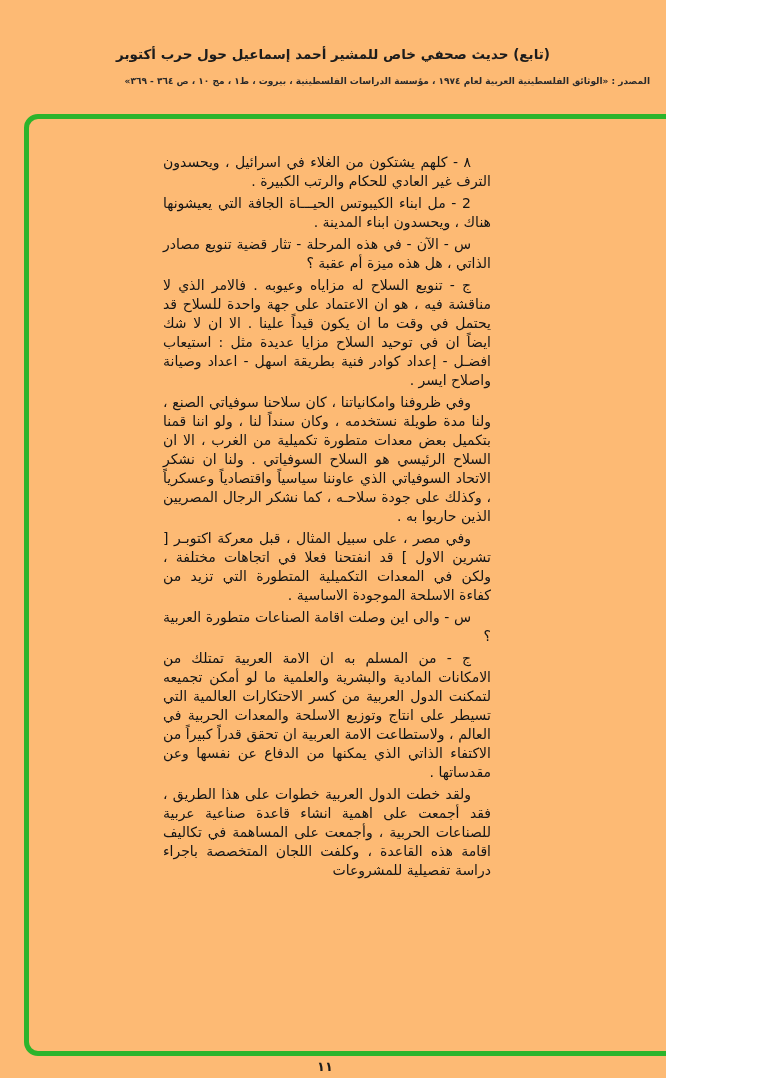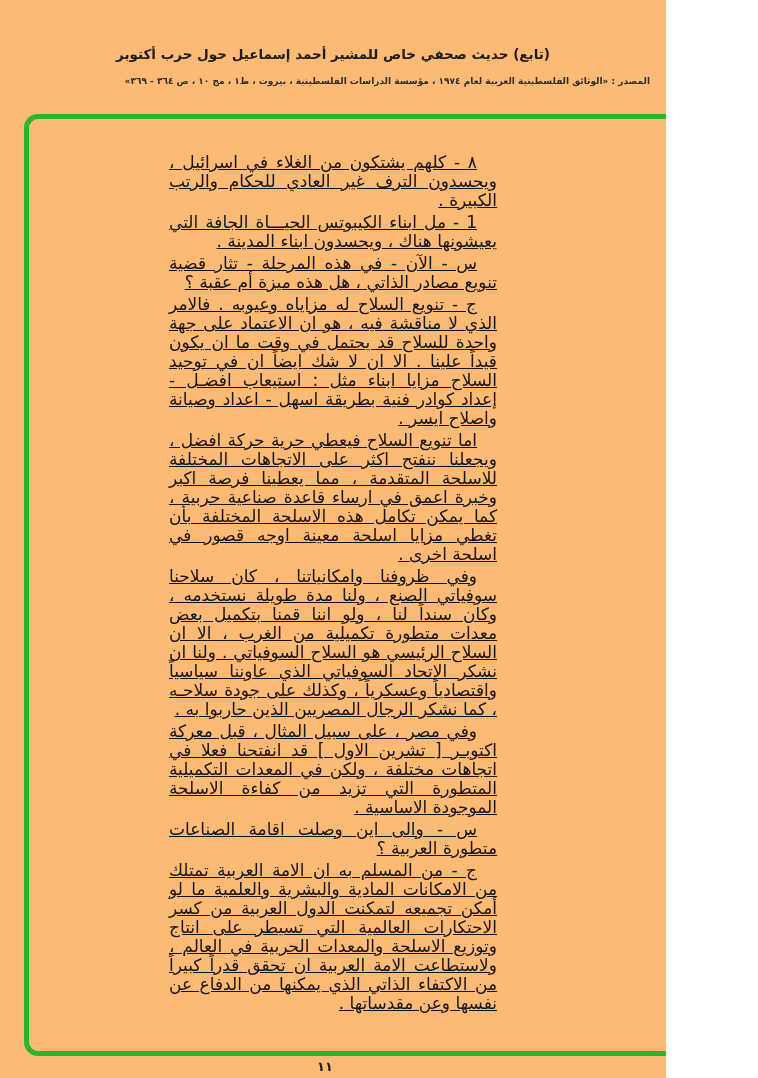--- a/index.html
+++ b/index.html
@@ -40,29 +40,28 @@
     top: 114px;
     width: 702px;
     height: 942px;
     border: 5px solid #2cb42c;
     border-radius: 14px;
     box-sizing: border-box;
     background: transparent;
   }
   .text-column {
     position: absolute;
-    left: 140px;
+    left: 134px;
     top: 34px;
     width: 328px;
     direction: rtl;
     text-align: justify;
-    font-size: 17px;
+    font-size: 14px;
     line-height: 19px;
     color: #141414;
-    text-decoration: underline;
   }
   .text-column p {
     margin: 0 0 3px 0;
     text-indent: 20px;
   }
   .page-number {
     position: absolute;
     left: 0;
     right: 16px;
     bottom: 4px;
@@ -79,26 +78,26 @@
 
   <div class="header">
     <div class="header-title">(تابع) حديث صحفي خاص للمشير أحمد إسماعيل حول حرب أكتوبر</div>
   </div>
 
   <div class="source-line">المصدر :  «الوثائق الفلسطينية العربية لعام ١٩٧٤ ، مؤسسة الدراسات الفلسطينية ، بيروت ، ط١ ، مج ١٠ ، ص ٣٦٤ - ٣٦٩»</div>
 
   <div class="green-frame">
     <div class="text-column">
       <p>٨ - كلهم يشتكون من الغلاء في اسرائيل ، ويحسدون الترف غير العادي للحكام والرتب الكبيرة .</p>
-      <p>1 - مل ابناء الكيبوتس الحيـــاة الجافة التي يعيشونها هناك ، ويحسدون ابناء المدينة .</p>
+      <p>2 - مل ابناء الكيبوتس الحيـــاة الجافة التي يعيشونها هناك ، ويحسدون ابناء المدينة .</p>
       <p>س - الآن - في هذه المرحلة - تثار قضية تنويع مصادر الذاتي ، هل هذه ميزة أم عقبة ؟</p>
-      <p>ج - تنويع السلاح له مزاياه وعيوبه . فالامر الذي لا مناقشة فيه ، هو ان الاعتماد على جهة واحدة للسلاح قد يحتمل في وقت ما ان يكون قيداً علينا . الا ان لا شك ايضاً ان في توحيد السلاح مزايا ابناء مثل : استيعاب افضـل - إعداد كوادر فنية بطريقة اسهل - اعداد وصيانة واصلاح ايسر .</p>
-      <p>اما تنويع السلاح فيعطي حرية حركة افضل ، ويجعلنا ننفتح اكثر على الاتجاهات المختلفة للاسلحة المتقدمة ، مما يعطينا فرصة اكبر وخبرة اعمق في ارساء قاعدة صناعية حربية ، كما يمكن تكامل هذه الاسلحة المختلفة بأن تغطي مزايا اسلحة معينة اوجه قصور في اسلحة اخرى .</p>
+      <p>ج - تنويع السلاح له مزاياه وعيوبه . فالامر الذي لا مناقشة فيه ، هو ان الاعتماد على جهة واحدة للسلاح قد يحتمل في وقت ما ان يكون قيداً علينا . الا ان لا شك ايضاً ان في توحيد السلاح مزايا عديدة مثل : استيعاب افضـل - إعداد كوادر فنية بطريقة اسهل - اعداد وصيانة واصلاح ايسر .</p>
       <p>وفي ظروفنا وامكانياتنا ، كان سلاحنا سوفياتي الصنع ، ولنا مدة طويلة نستخدمه ، وكان سنداً لنا ، ولو اننا قمنا بتكميل بعض معدات متطورة تكميلية من الغرب ، الا ان السلاح الرئيسي هو السلاح السوفياتي . ولنا ان نشكر الاتحاد السوفياتي الذي عاوننا سياسياً واقتصادياً وعسكرياً ، وكذلك على جودة سلاحـه ، كما نشكر الرجال المصريين الذين حاربوا به .</p>
       <p>وفي مصر ، على سبيل المثال ، قبل معركة اكتوبـر [ تشرين الاول ] قد انفتحنا فعلا في اتجاهات مختلفة ، ولكن في المعدات التكميلية المتطورة التي تزيد من كفاءة الاسلحة الموجودة الاساسية .</p>
       <p>س - والى اين وصلت اقامة الصناعات متطورة العربية ؟</p>
       <p>ج - من المسلم به ان الامة العربية تمتلك من الامكانات المادية والبشرية والعلمية ما لو أمكن تجميعه لتمكنت الدول العربية من كسر الاحتكارات العالمية التي تسيطر على انتاج وتوزيع الاسلحة والمعدات الحربية في العالم ، ولاستطاعت الامة العربية ان تحقق قدراً كبيراً من الاكتفاء الذاتي الذي يمكنها من الدفاع عن نفسها وعن مقدساتها .</p>
+      <p>ولقد خطت الدول العربية خطوات على هذا الطريق ، فقد أجمعت على اهمية انشاء قاعدة صناعية عربية للصناعات الحربية ، وأجمعت على المساهمة في تكاليف اقامة هذه القاعدة ، وكلفت اللجان المتخصصة باجراء دراسة تفصيلية للمشروعات</p>
     </div>
   </div>
 
   <div class="page-number">١١</div>
 
 </div>
 
 </body></html>

